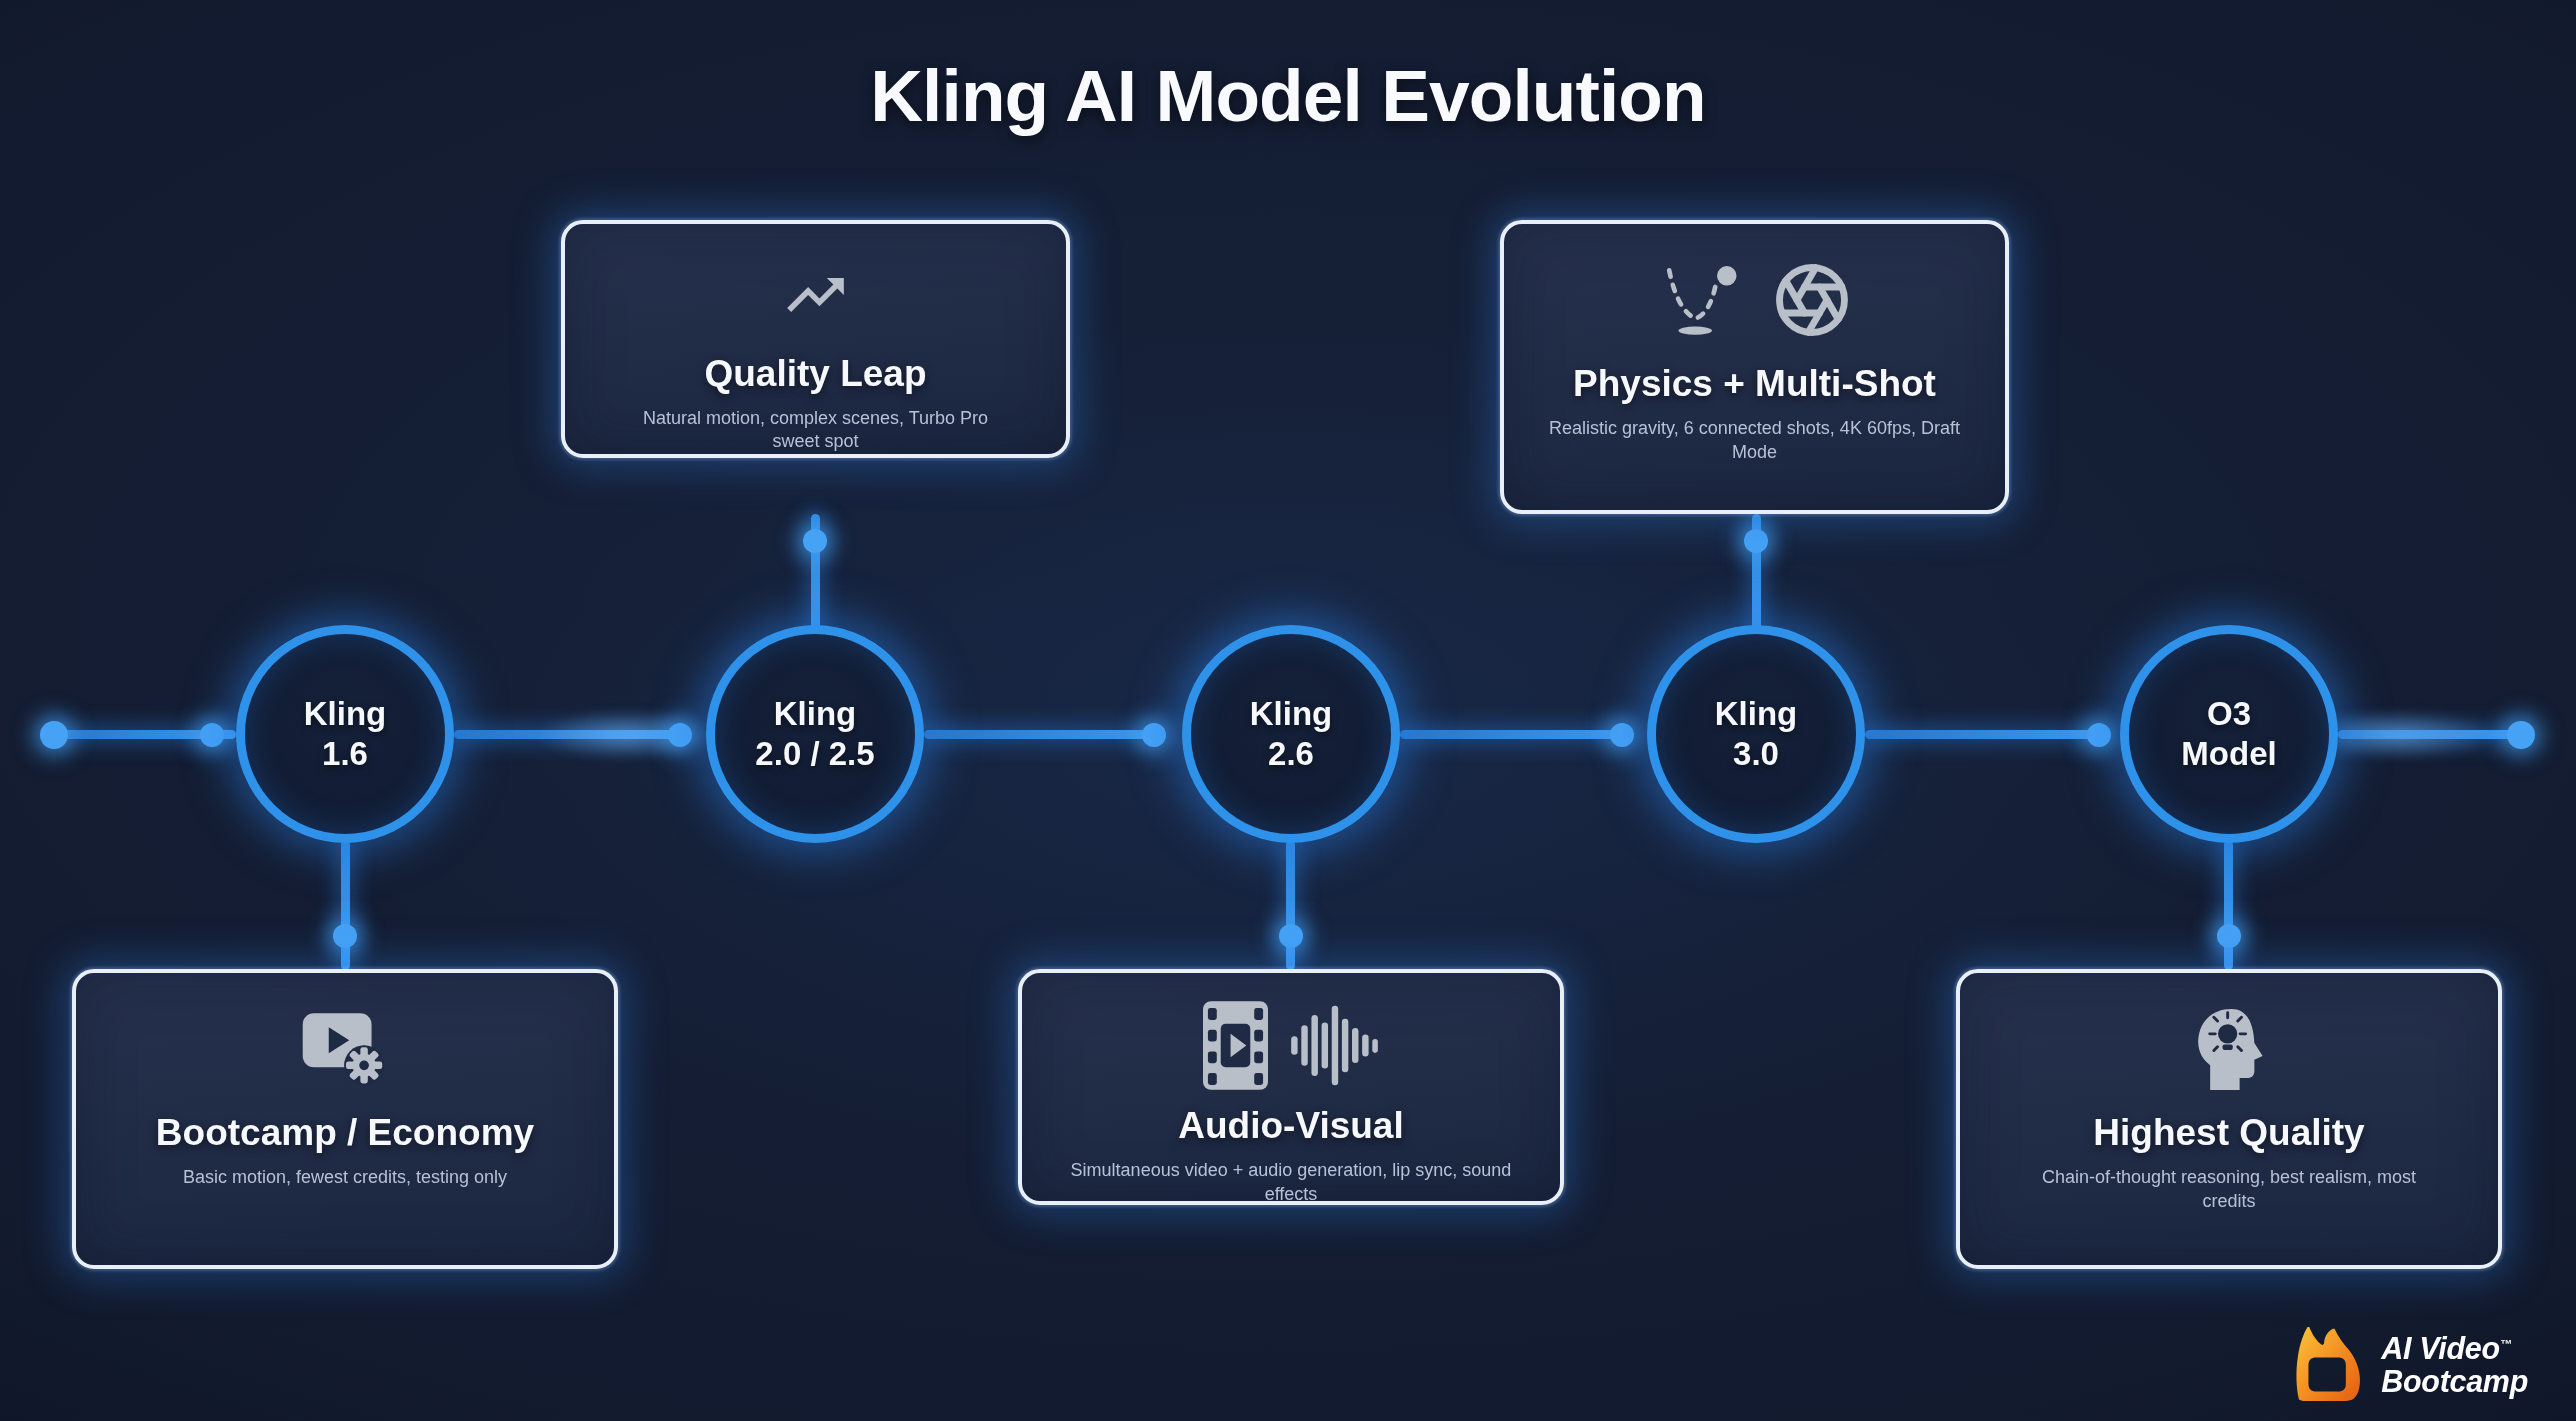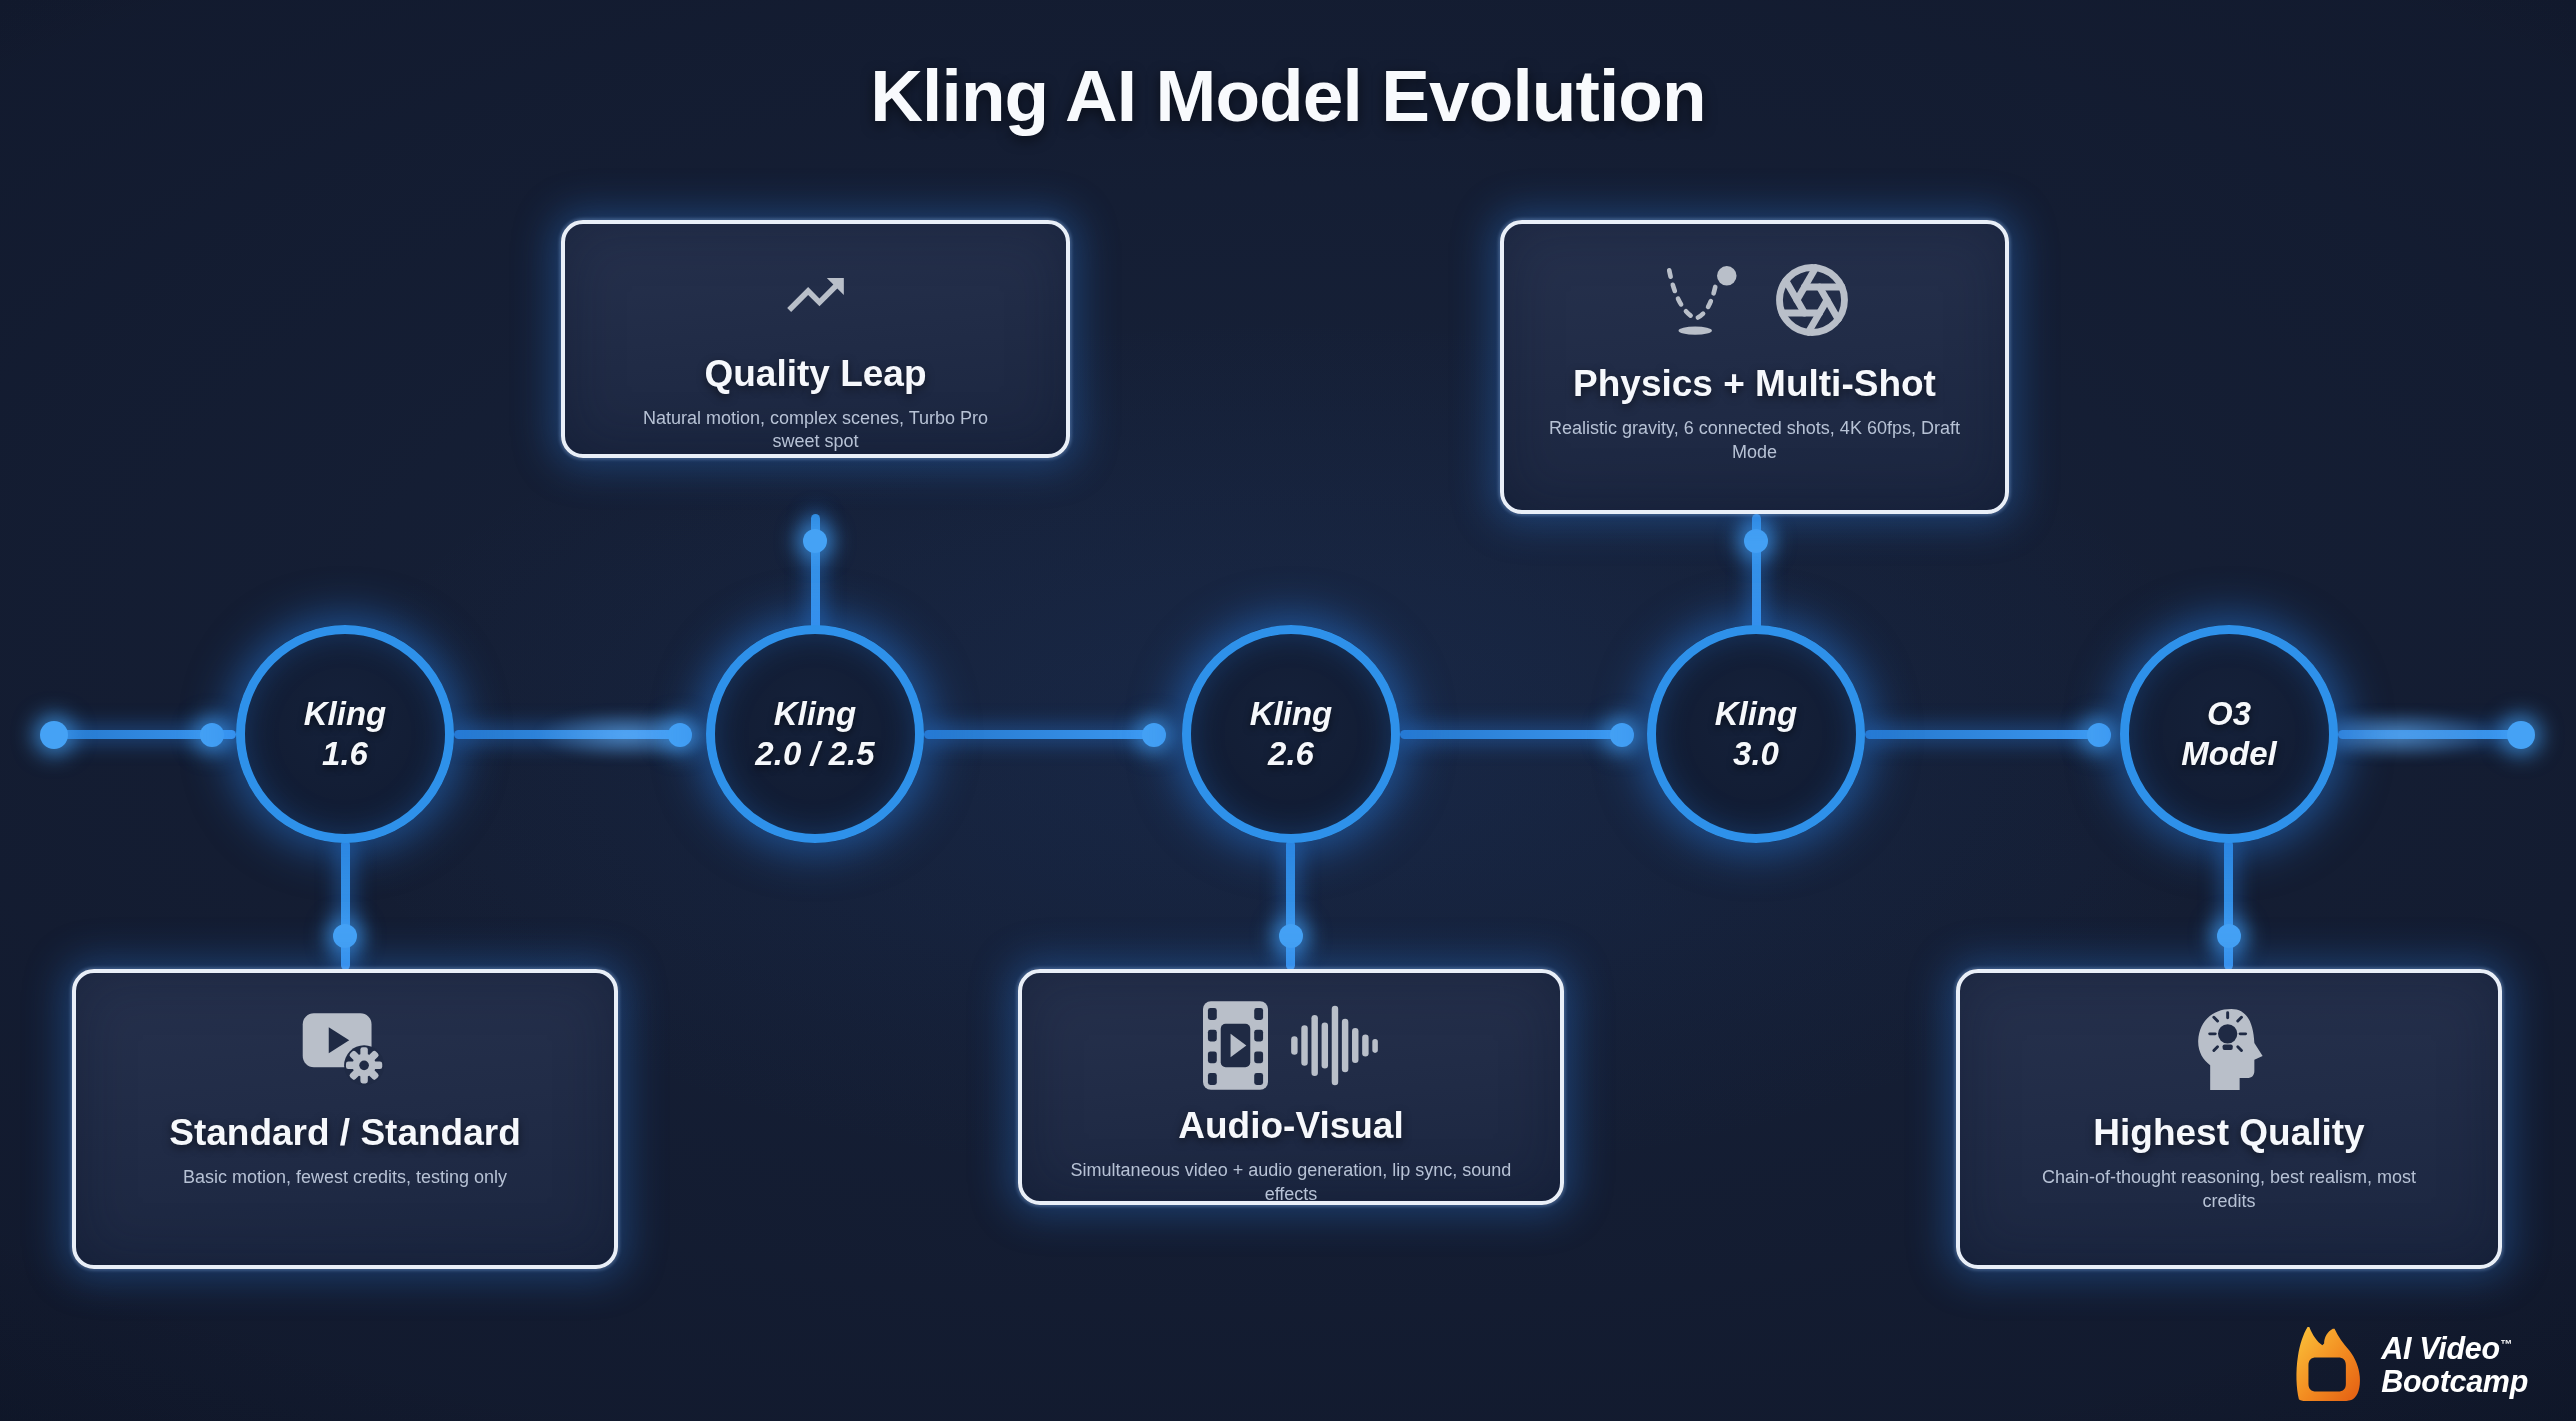--- a/index.html
+++ b/index.html
@@ -30,21 +30,21 @@
   .flare{position:absolute;z-index:3;filter:blur(4.6px);pointer-events:none;
     background:radial-gradient(closest-side, rgba(110,185,255,0.55), rgba(110,185,255,0) 72%);}
   .node{
     position:absolute;width:218px;height:218px;border-radius:50%;z-index:5;
     border:9.3px solid #2e91ea;box-sizing:border-box;
     background:radial-gradient(circle at 50% 40%, #15213a 0%, #101a30 100%);
     box-shadow:0 0 43px 9.3px rgba(40,130,235,0.50), inset 0 0 31px rgba(40,130,235,0.28);
     display:flex;align-items:center;justify-content:center;text-align:center;
   }
   .node-label{color:#f6f8fb;font-weight:700;font-size:33px;line-height:1.2;
-    text-shadow:0 2.8px 7.4px rgba(0,0,0,0.5);font-style:italic;}
+    text-shadow:0 2.8px 7.4px rgba(0,0,0,0.5);}
   .node-label span{display:block;}
   
   .card{
     position:absolute;z-index:6;box-sizing:border-box;border-radius:22px;
     border:4.6px solid #e9eff8;
     background:linear-gradient(175deg,#26314d 0%,#1b2640 100%);
     box-shadow:0 0 39px 8.3px rgba(47,130,230,0.35), 0 0 2.8px 1.9px rgba(190,215,255,0.25),
                inset 0 0 56px rgba(10,18,36,0.35);
     display:flex;flex-direction:column;align-items:center;padding:28px 22px 0 22px;
   }
@@ -174,21 +174,21 @@
             <rect x="-4" y="-19.5" width="8" height="10" rx="2.5" transform="rotate(180)"></rect>
             <rect x="-4" y="-19.5" width="8" height="10" rx="2.5" transform="rotate(225)"></rect>
             <rect x="-4" y="-19.5" width="8" height="10" rx="2.5" transform="rotate(270)"></rect>
             <rect x="-4" y="-19.5" width="8" height="10" rx="2.5" transform="rotate(315)"></rect>
             <circle r="12.5"></circle>
           </g>
           <circle r="5.2" fill="#1f2a44"></circle>
         </g>
       </svg>
     </div>
-    <h2 class="card-title">Standard / Standard</h2>
+    <h2 class="card-title">Bootcamp / Economy</h2>
     <p class="card-desc" style="max-width:427px">Basic motion, fewest credits, testing only</p>
   </div>
 
   <div class="card" style="left:1018px;top:969px;width:546px;height:236px">
     <div class="card-icons">
       <svg width="65" height="89" viewBox="0 0 66 90">
         <rect x="0" y="0" width="66" height="90" rx="8" fill="#b9bfc9"></rect>
         <g fill="#1f2a44">
           <rect x="5" y="7" width="9" height="12" rx="2.5"></rect>
           <rect x="5" y="29" width="9" height="12" rx="2.5"></rect>

